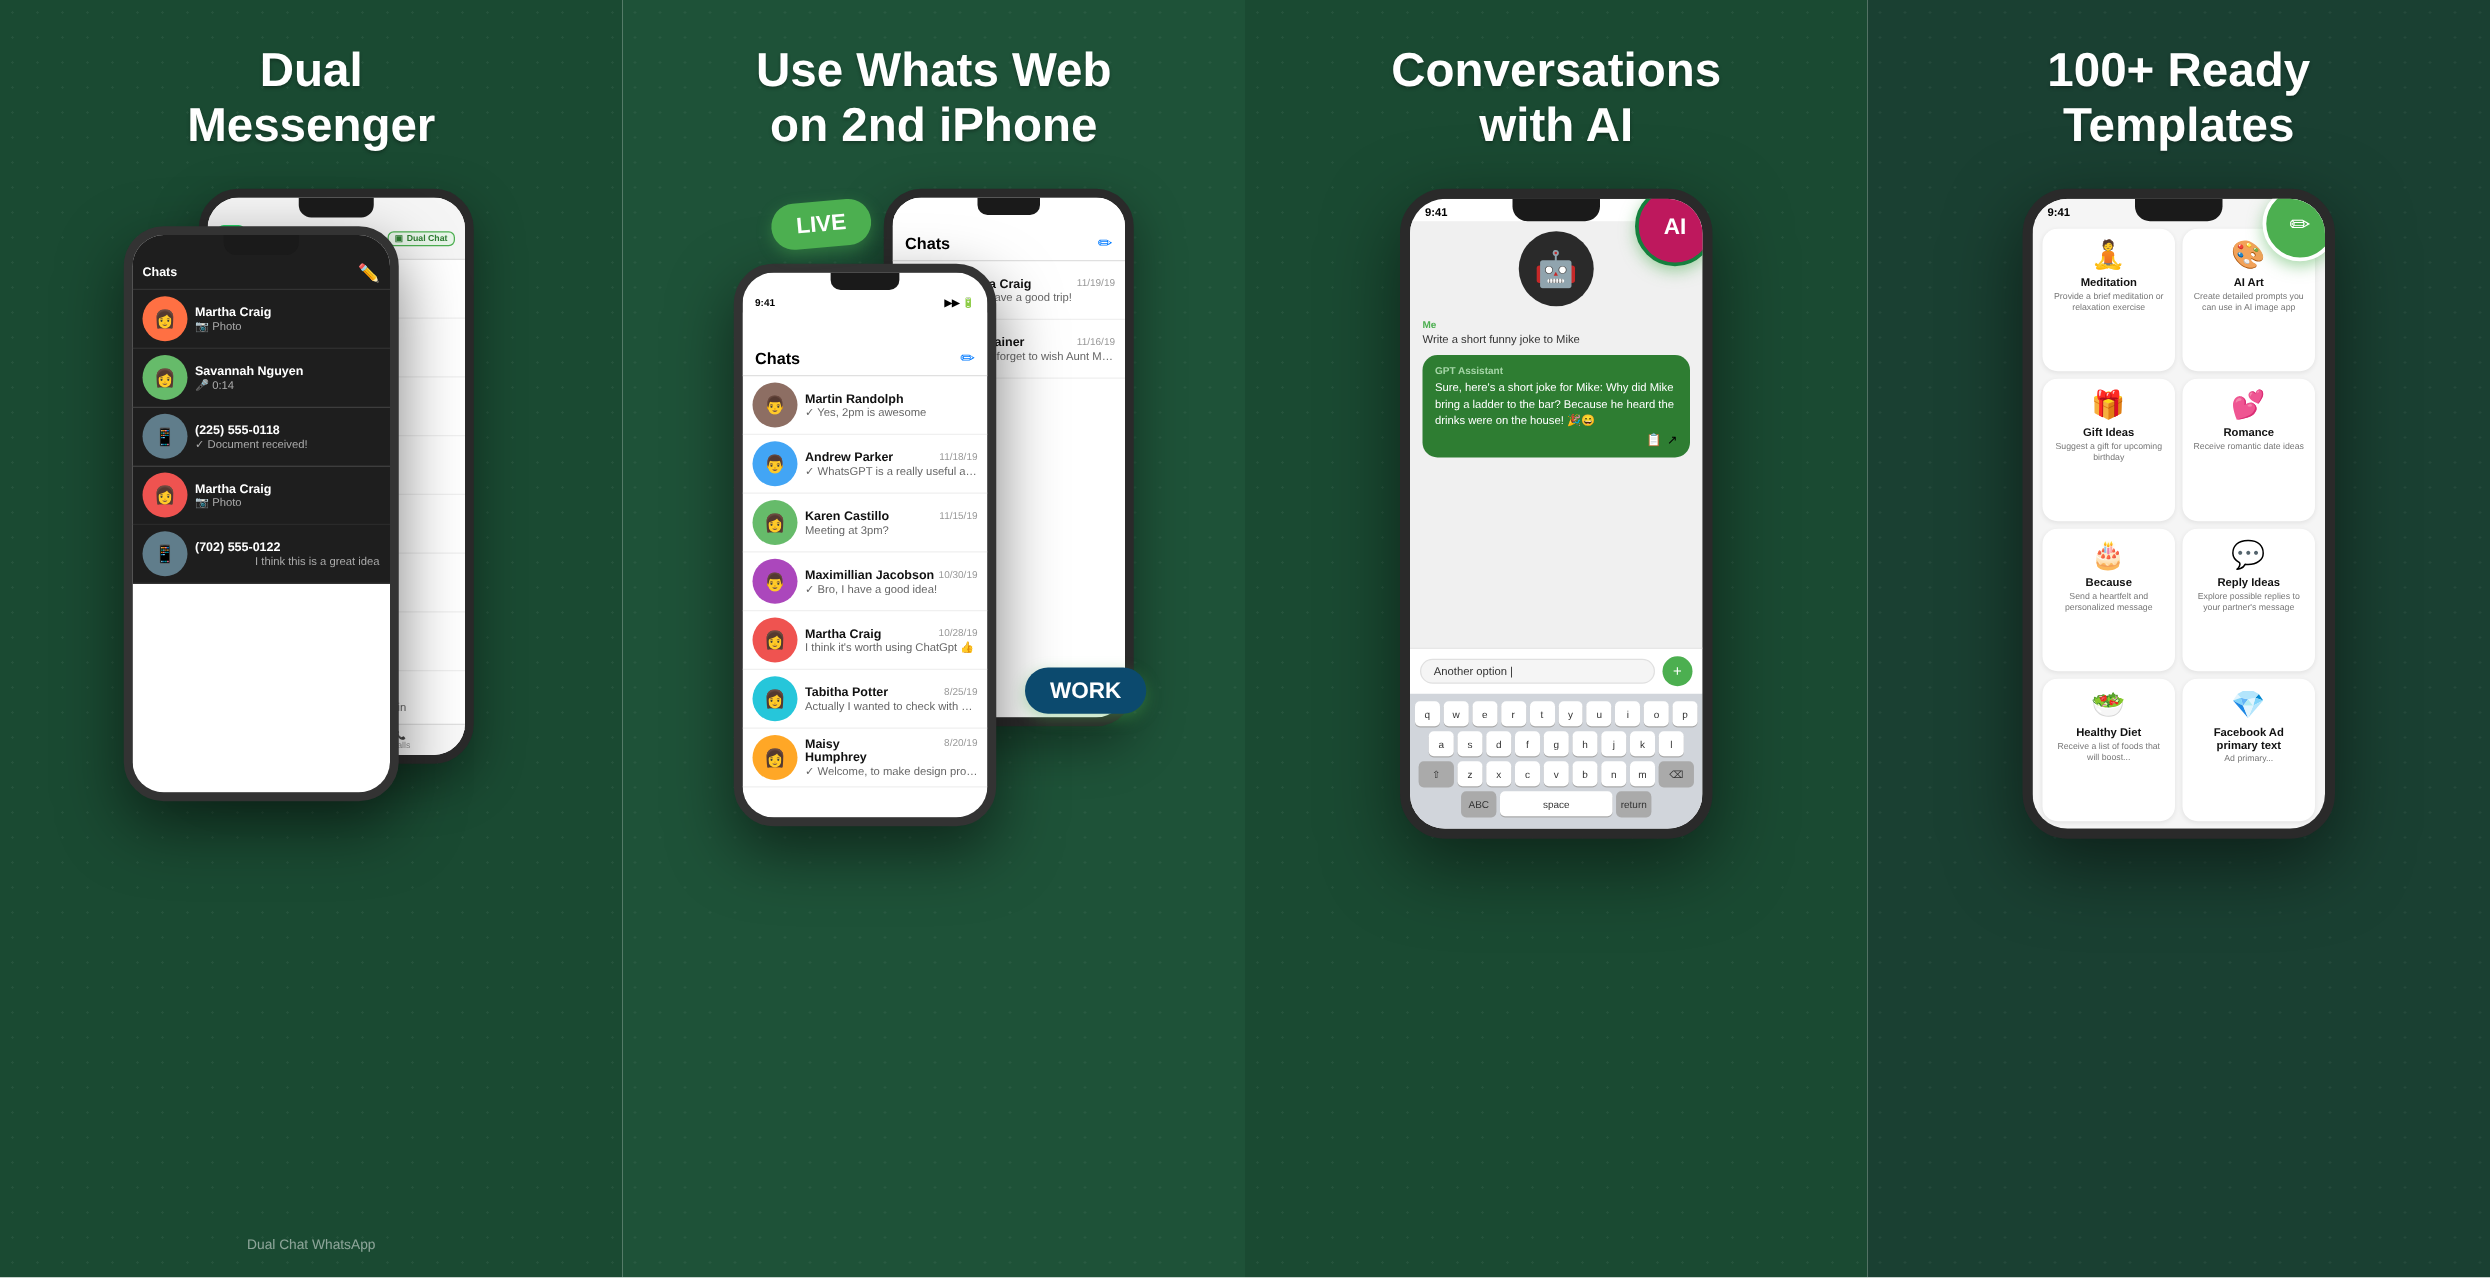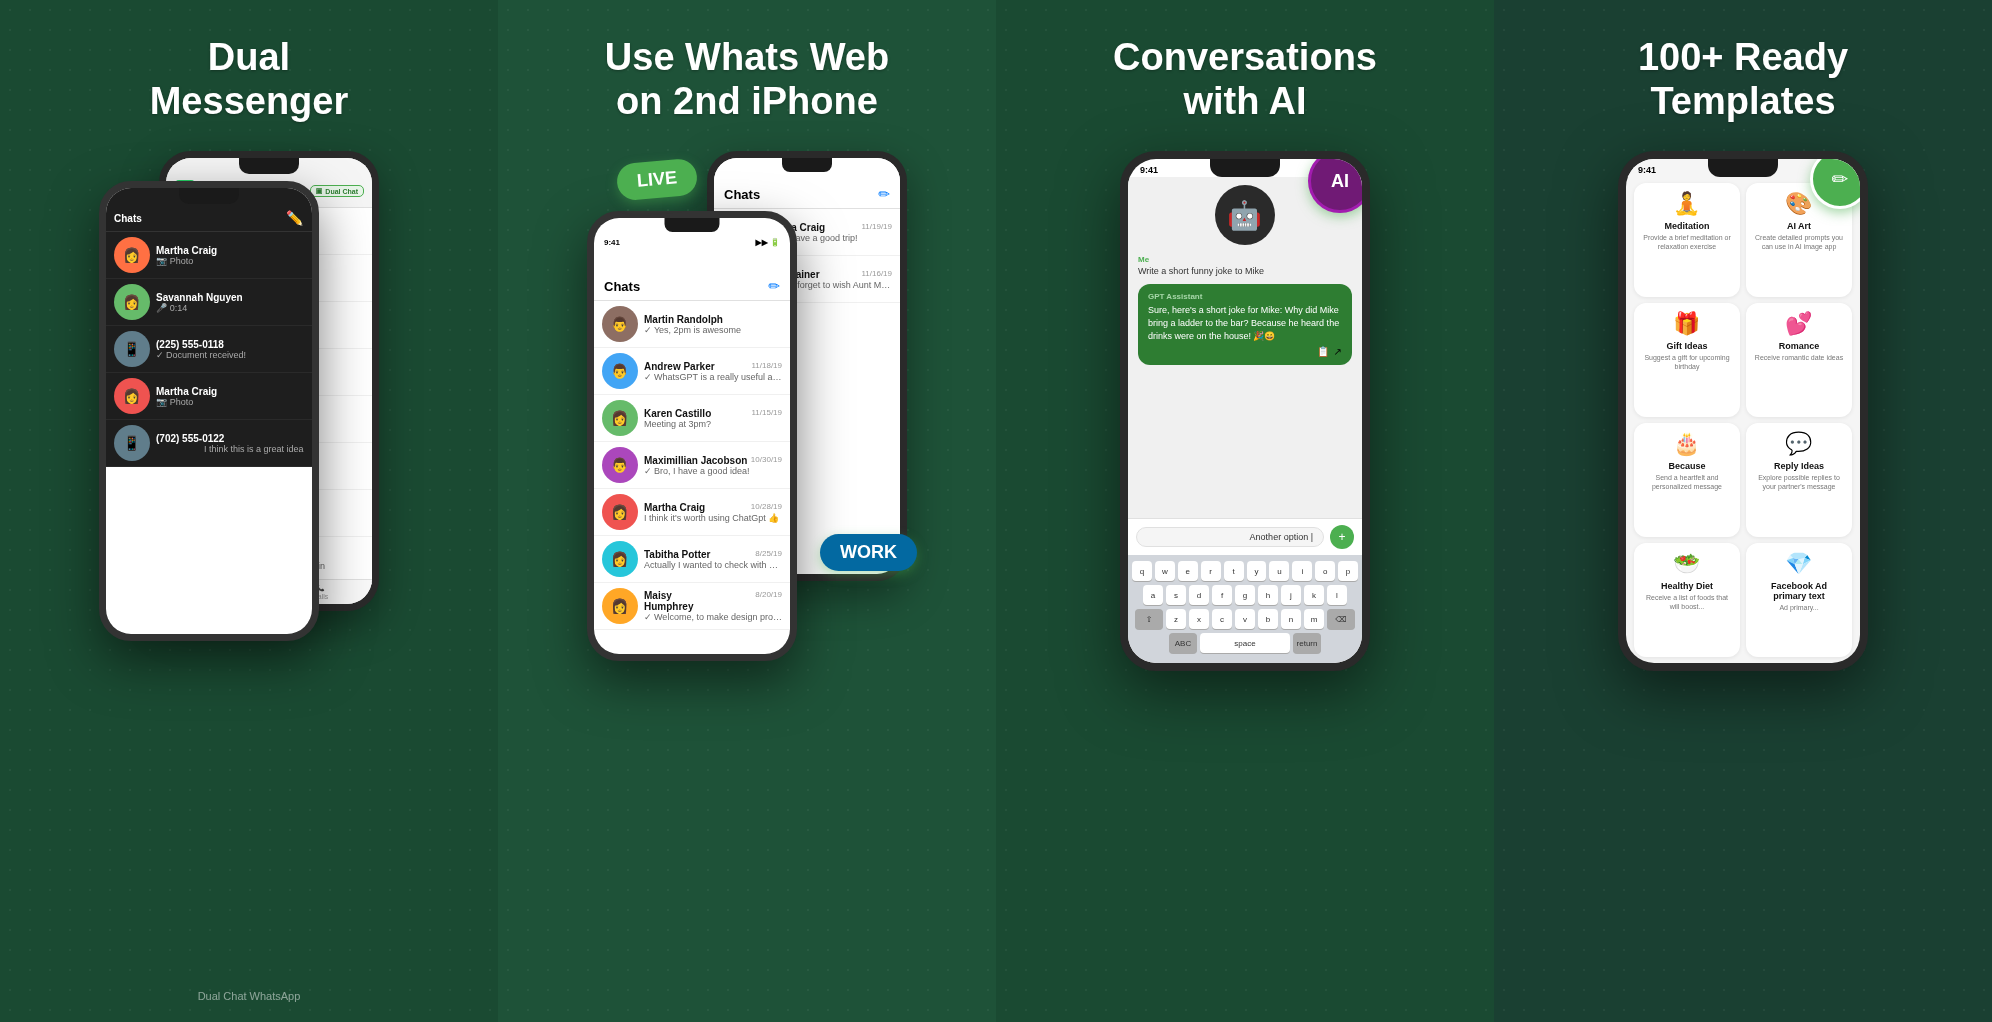--- a/index.html
+++ b/index.html
@@ -197,21 +197,21 @@
       border-radius: 24px;
       z-index: 20;
       box-shadow: 0 4px 12px rgba(76,175,80,0.4);
       transform: rotate(-5deg);
     }
 
     .work-badge {
       position: absolute;
       bottom: 100px;
       right: -10px;
-      background: #0369a1;
+      background: #0c4a6e;
       color: white;
       font-weight: 800;
       font-size: 18px;
       padding: 8px 20px;
       border-radius: 24px;
       z-index: 20;
       box-shadow: 0 4px 12px rgba(76,175,80,0.4);
     }
 
     .chats-header {
@@ -236,30 +236,30 @@
       box-shadow: 0 20px 60px rgba(0,0,0,0.5);
       position: relative;
     }
 
     .ai-badge {
       position: absolute;
       top: -10px;
       right: -10px;
       width: 64px;
       height: 64px;
-      background: #701a75;
+      background: #be185d;
       border-radius: 50%;
       display: flex;
       align-items: center;
       justify-content: center;
       color: white;
       font-weight: 800;
       font-size: 18px;
       z-index: 20;
-      border: 3px solid #a21caf;
+      border: 3px solid #15803d;
       box-shadow: 0 4px 12px rgba(76,175,80,0.5);
     }
 
     .ai-screen {
       background: #fff;
       height: 100%;
       display: flex;
       flex-direction: column;
     }
 
@@ -328,21 +328,20 @@
       line-height: 1.4;
     }
 
     .ai-input-area {
       background: #fff;
       padding: 6px 8px;
       display: flex;
       align-items: center;
       gap: 6px;
       border-top: 1px solid #e0e0e0;
-      text-align: right;
     }
 
     .ai-input-field {
       flex: 1;
       background: #f5f5f5;
       border-radius: 20px;
       padding: 4px 10px;
       font-size: 9px;
       color: #333;
       border: 1px solid #e0e0e0;

